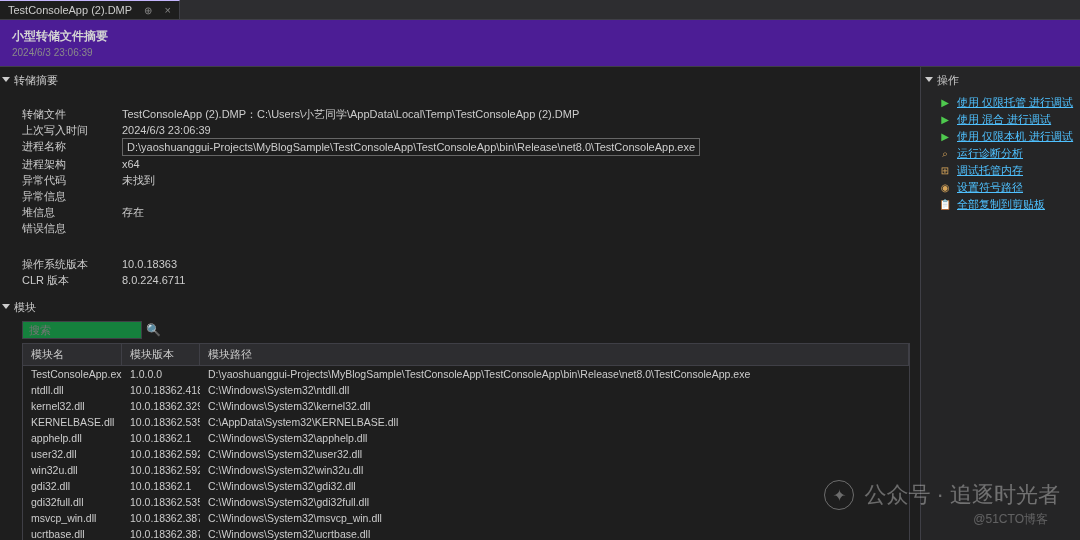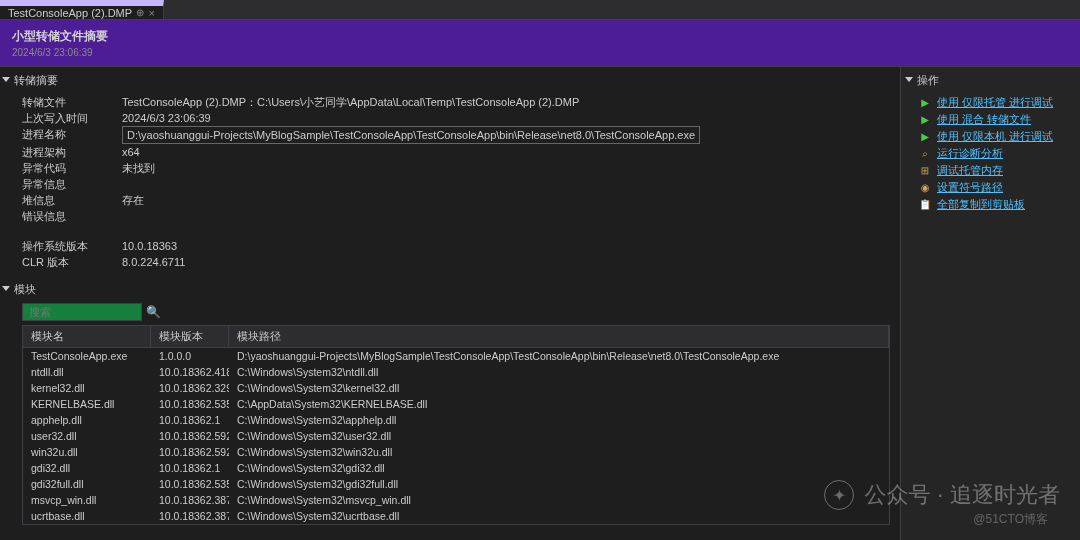--- a/index.html
+++ b/index.html
@@ -16,26 +16,26 @@
 }
 .tabbar {
   background: #2d2d30;
   height: 20px;
   display: flex;
   align-items: stretch;
   border-bottom: 1px solid #3f3f46;
 }
 .tab {
   background: #1e1e1e;
-  border-top: 6px solid #c4b5fd;
+  border-top: 1px solid #c4b5fd;
   border-right: 1px solid #3f3f46;
   padding: 0 8px;
   display: flex;
   align-items: center;
-  gap: 4px;
+  gap: 12px;
   font-size: 11px;
   color: #cccccc;
 }
 .tab .pin { color: #888; font-size: 10px; }
 .tab .close { color: #888; font-size: 11px; cursor: pointer; }
 .header {
   background: #4c1d95;
   padding: 8px 12px;
   border-bottom: 1px solid #3f3f46;
 }
@@ -45,21 +45,21 @@
   display: flex;
   flex: 1;
   overflow: hidden;
 }
 .leftpane {
   flex: 1;
   overflow-y: auto;
   padding: 4px 2px;
 }
 .rightpane {
-  width: 180px;
+  width: 160px;
   background: #252526;
   border-left: 1px solid #3f3f46;
   padding: 4px;
 }
 .section {
   margin-bottom: 6px;
 }
 .section-head {
   display: flex;
   align-items: center;
@@ -72,20 +72,21 @@
 .caret {
   display: inline-block;
   width: 0; height: 0;
   border-left: 4px solid transparent;
   border-right: 4px solid transparent;
   border-top: 5px solid #cccccc;
   transform: translateY(-1px);
 }
 .info-grid {
   padding: 4px 8px 4px 20px;
+  margin-top: 12px;
 }
 .info-row {
   display: flex;
   line-height: 16px;
 }
 .info-label {
   width: 100px;
   color: #cccccc;
   flex-shrink: 0;
 }
@@ -124,21 +125,21 @@
   display: flex;
   background: #2d2d30;
   border-bottom: 1px solid #3f3f46;
 }
 .mod-head > div {
   padding: 3px 8px;
   border-right: 1px solid #3f3f46;
   color: #ccc;
   font-size: 11px;
 }
-.col-name { width: 128px; flex-shrink: 0; }
+.col-name { width: 99px; flex-shrink: 0; }
 .col-ver  { width: 78px; flex-shrink: 0; }
 .col-path { flex: 1; }
 .mod-body {
   max-height: 280px;
   overflow-y: auto;
 }
 .mod-row {
   display: flex;
   line-height: 14px;
   font-size: 10.5px;
@@ -368,21 +369,21 @@
       <span class="caret"></span>
       <span>操作</span>
     </div>
     <div class="action-list" id="action-list">
         <div class="action">
           <span class="a-icon green">▶</span>
           <span class="a-text">使用 仅限托管 进行调试</span>
         </div>
         <div class="action">
           <span class="a-icon green">▶</span>
-          <span class="a-text">使用 混合 转储文件</span>
+          <span class="a-text">使用 混合 进行调试</span>
         </div>
         <div class="action">
           <span class="a-icon green">▶</span>
           <span class="a-text">使用 仅限本机 进行调试</span>
         </div>
         <div class="action">
           <span class="a-icon orange">⌕</span>
           <span class="a-text">运行诊断分析</span>
         </div>
         <div class="action">

